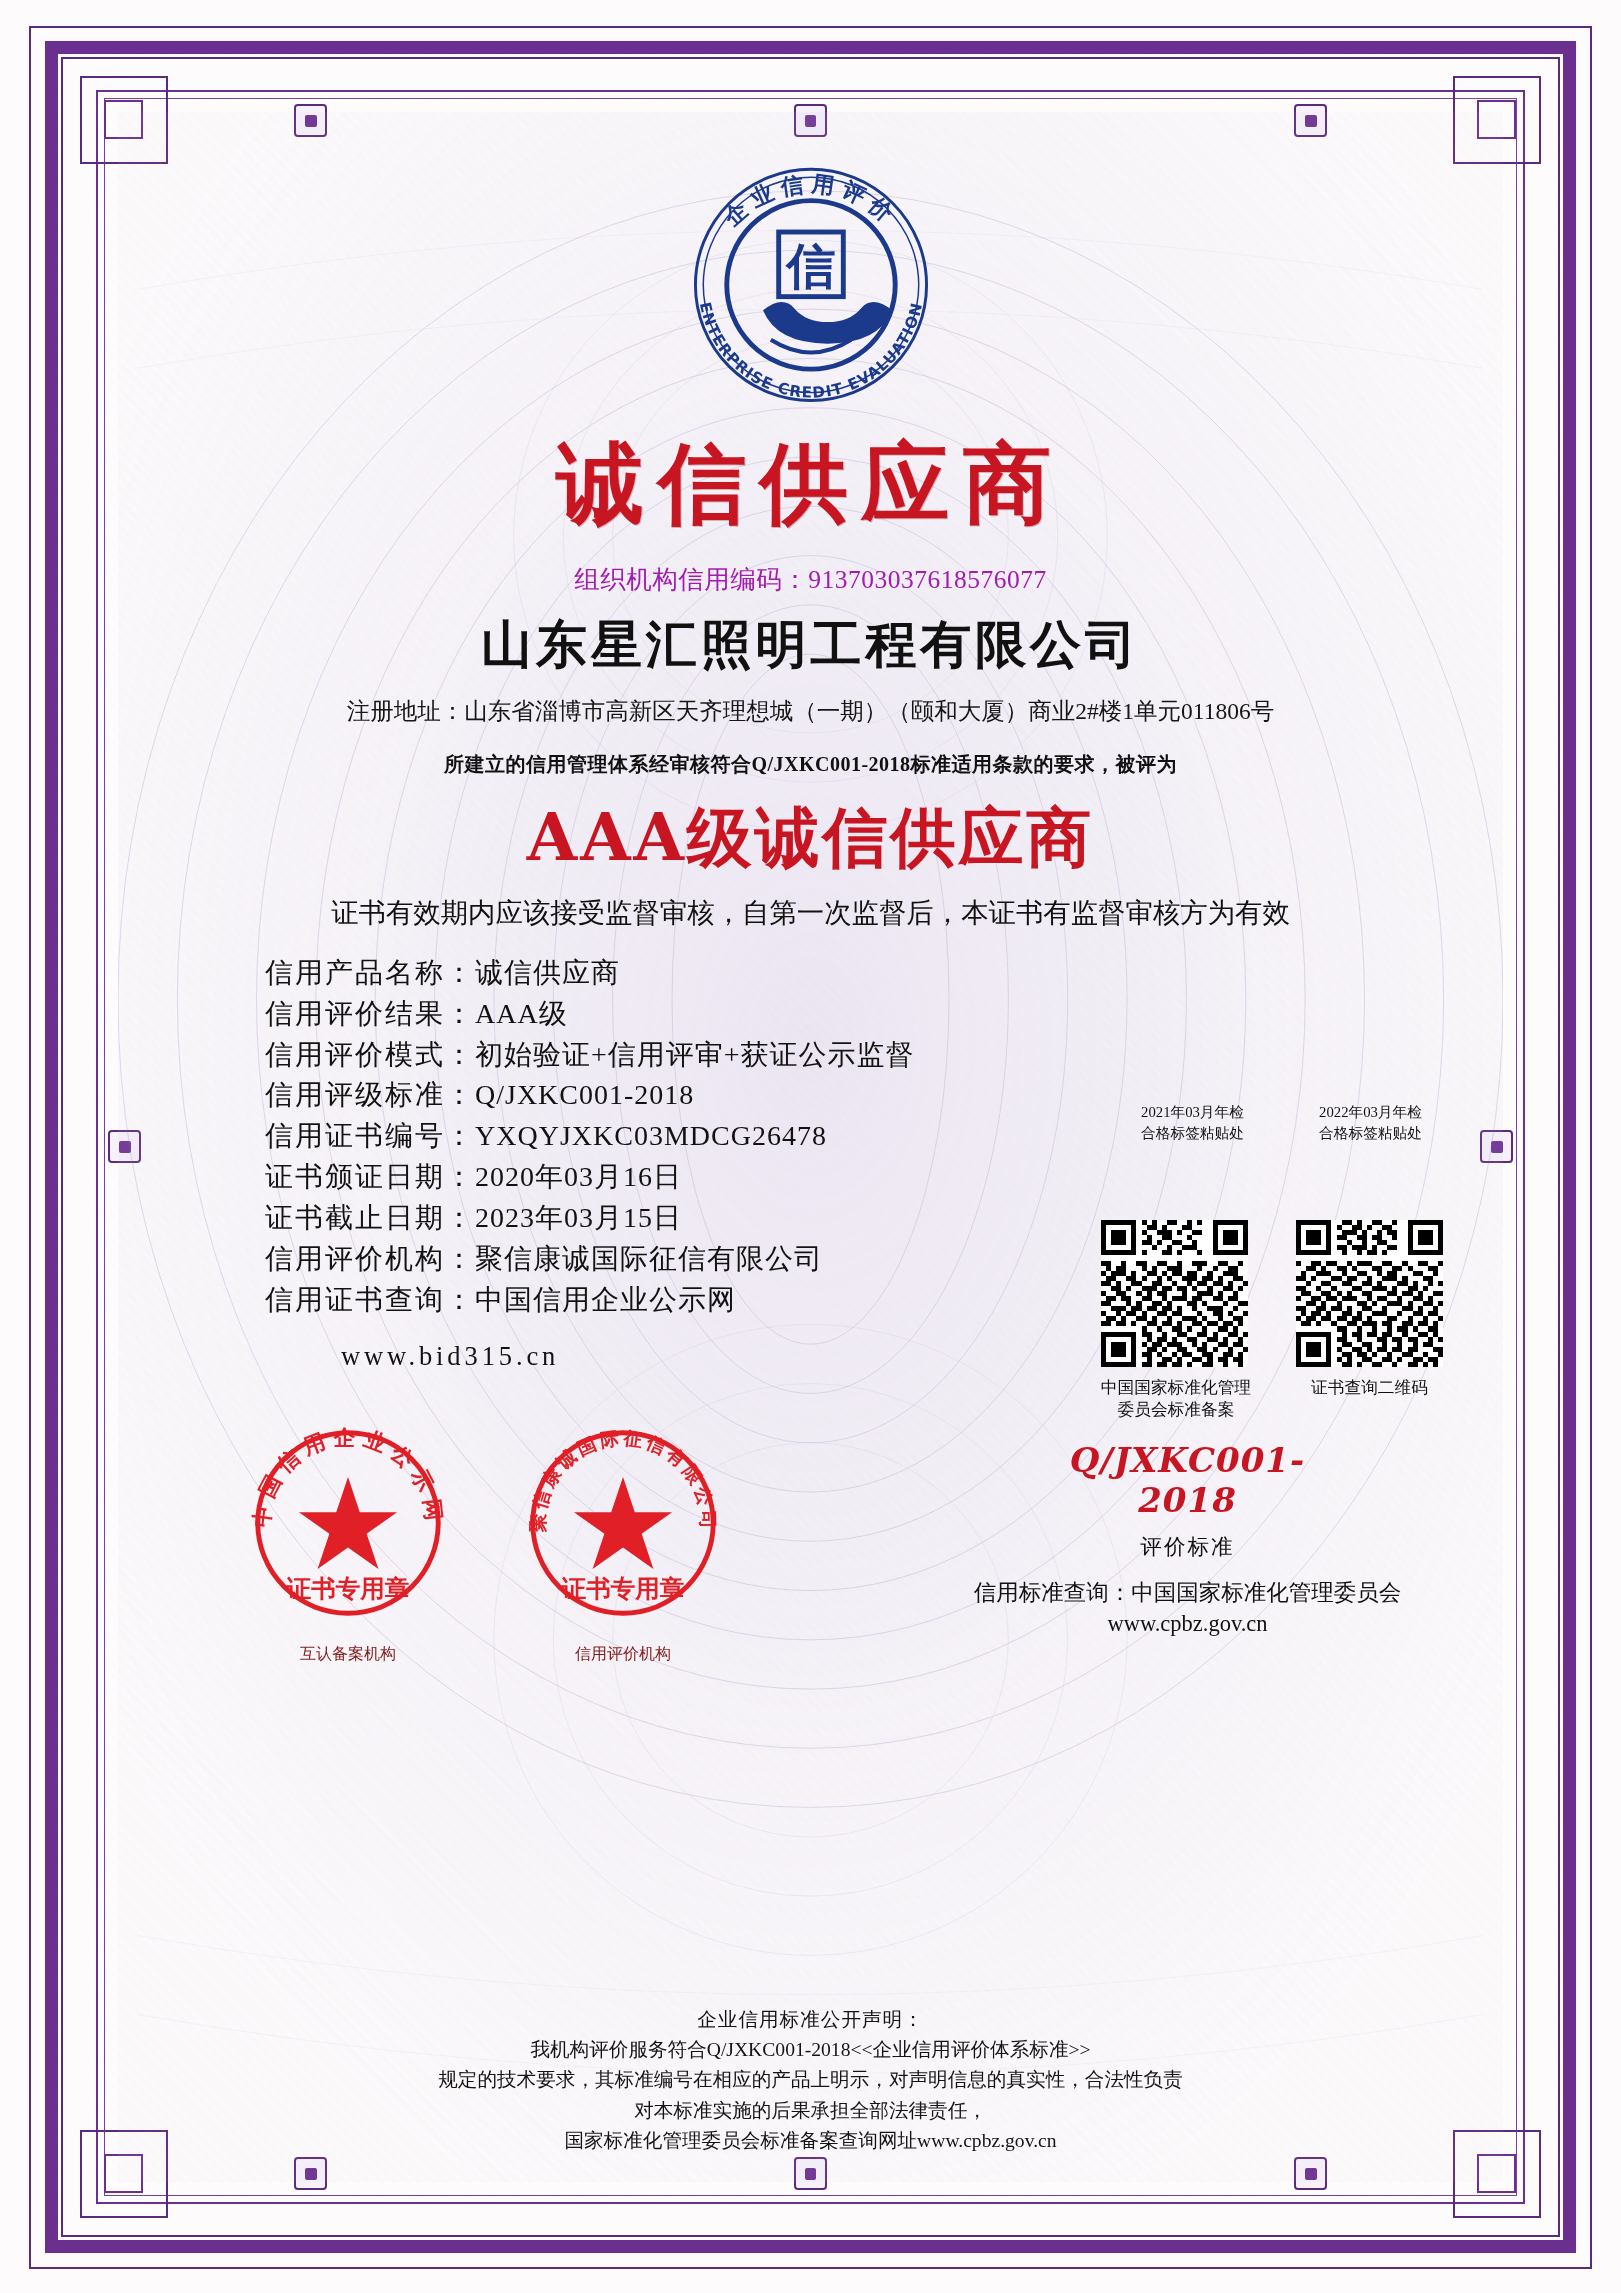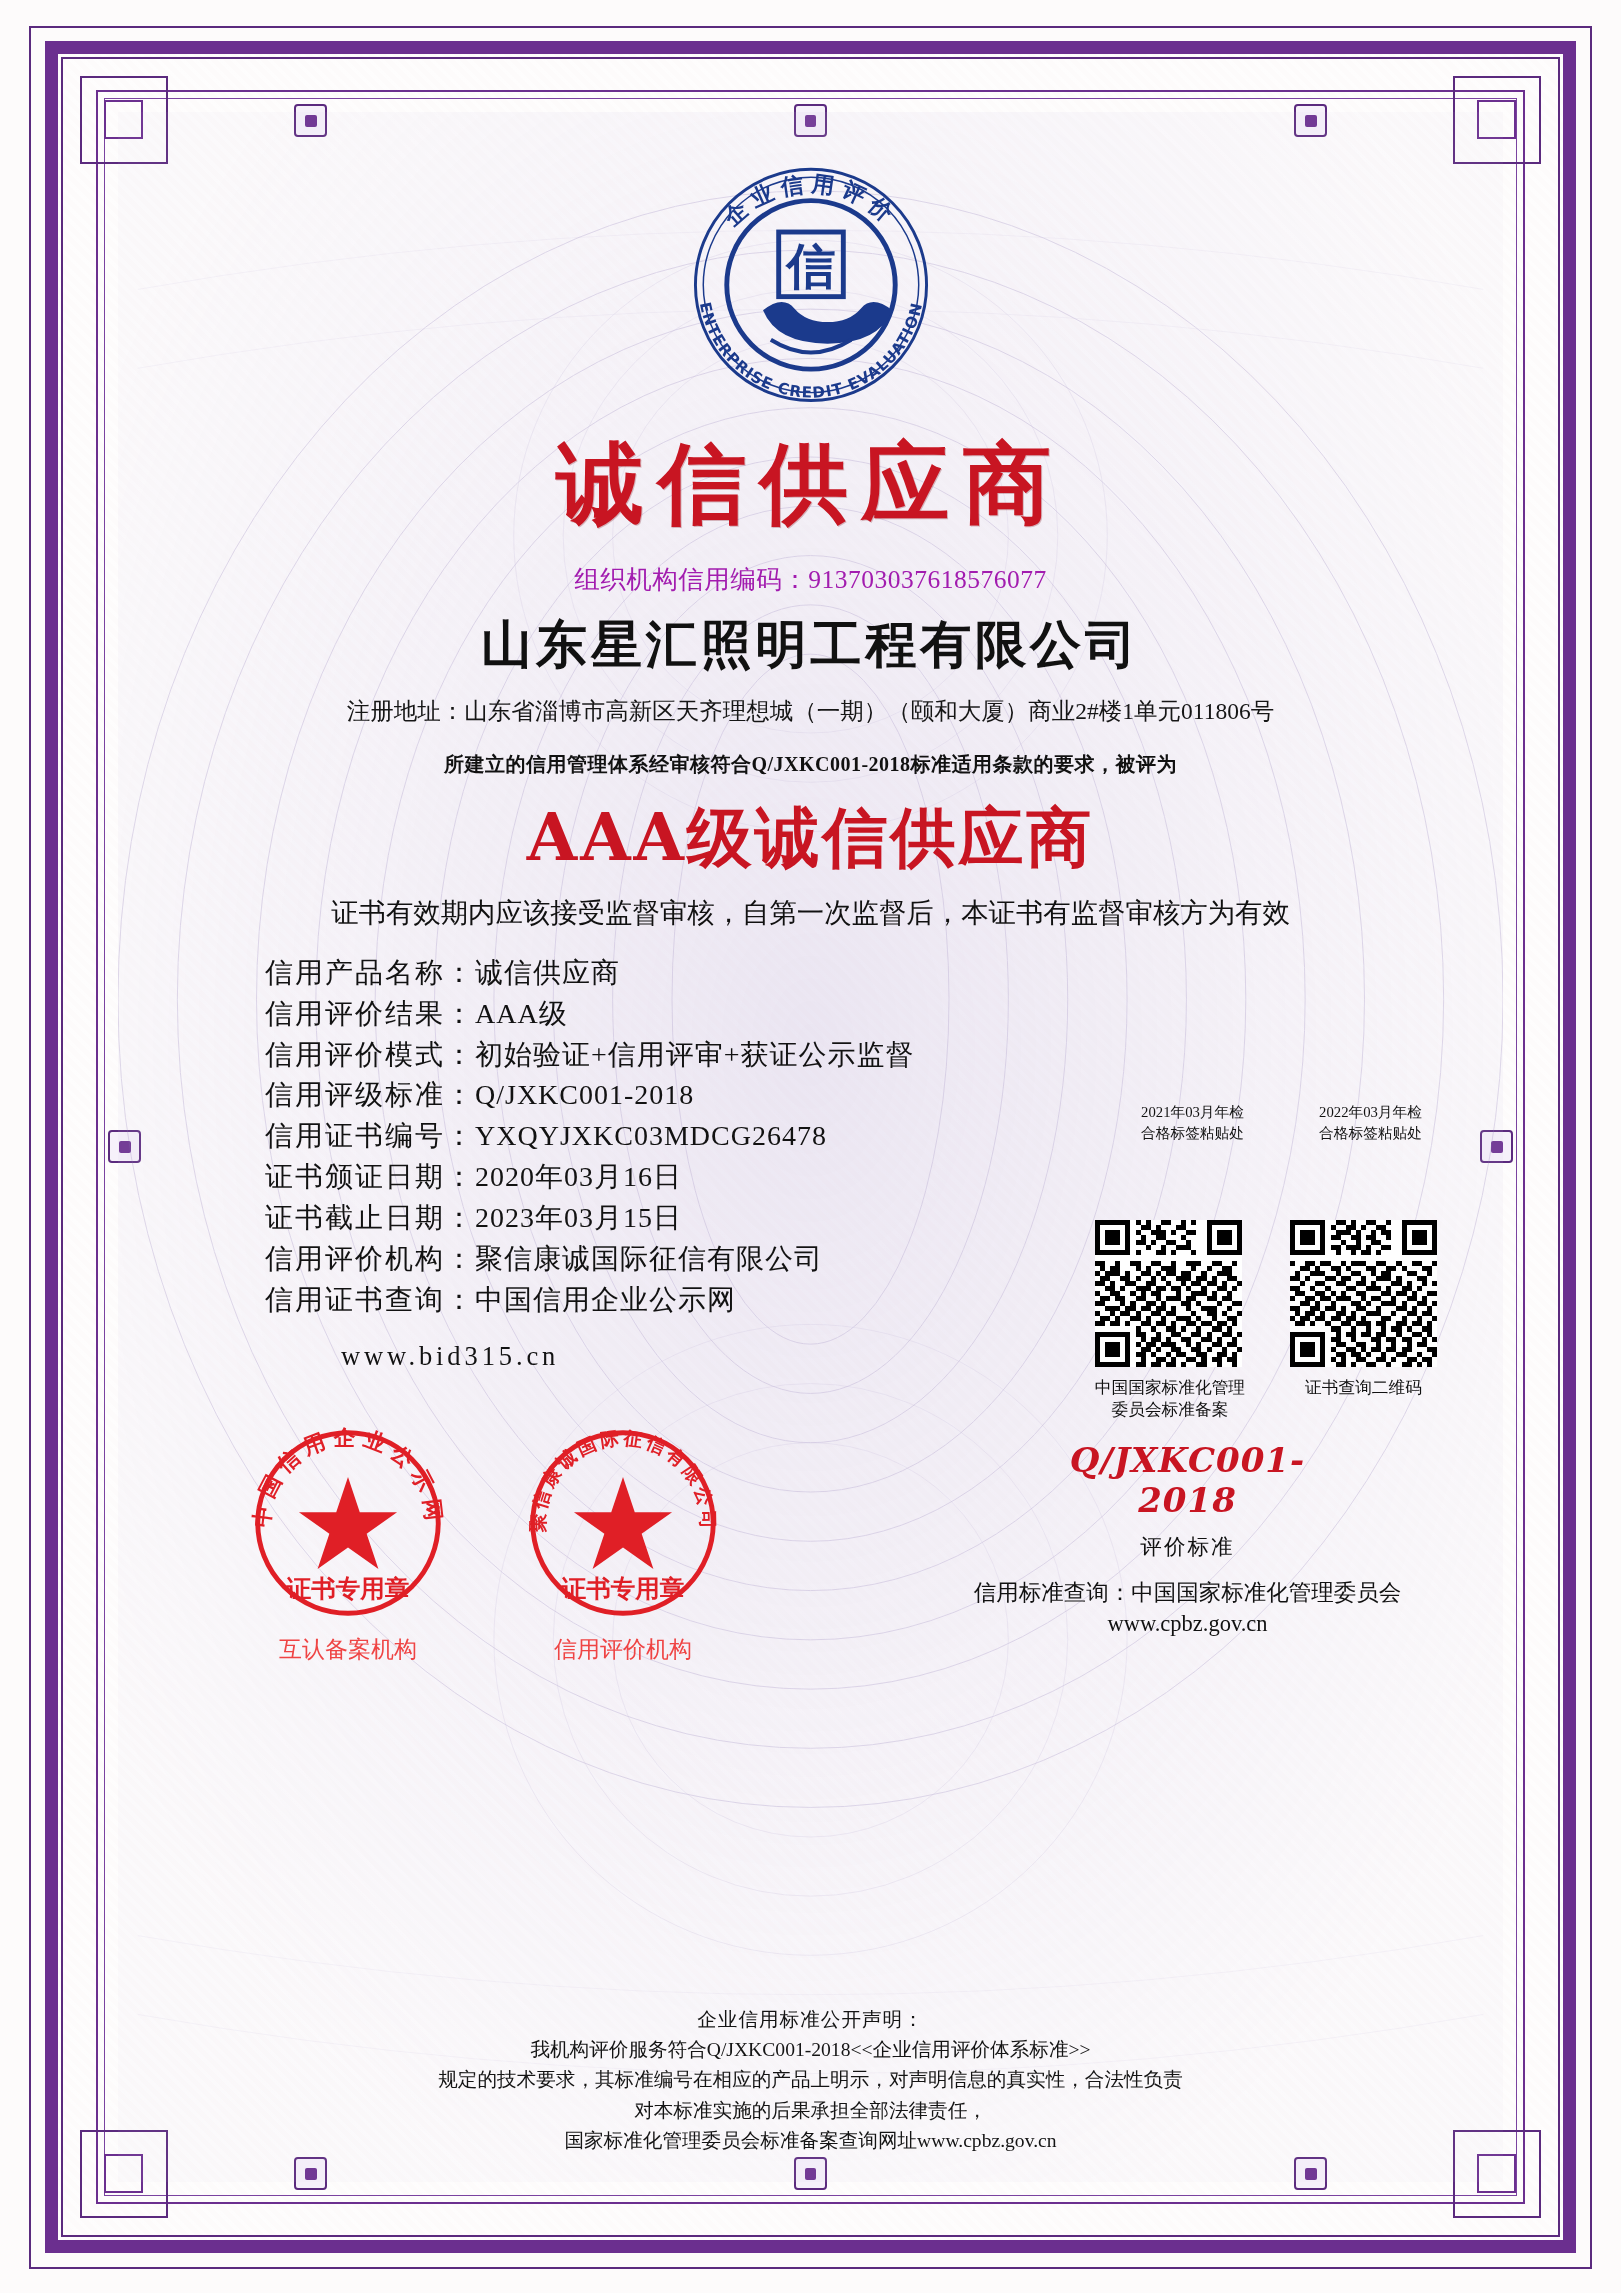--- a/index.html
+++ b/index.html
@@ -211,21 +211,21 @@
     width: 147px;
     text-align: center;
     font-size: 14.7px;
     line-height: 1.45;
     color: #111;
   }
 
   
   .qr-area {
     position: absolute;
-    right: 66px;
+    right: 60px;
     top: 1108px;
     display: flex;
     gap: 45px;
     z-index: 4;
   }
   .qr-item { text-align: center; }
   .qr-code {
     width: 147px; height: 147px;
     background: #ffffff;
   }
@@ -244,23 +244,23 @@
     display: flex;
     gap: 69px;
     z-index: 4;
   }
   .seal-item { text-align: center; }
   .seal {
     position: relative;
     width: 206px; height: 206px;
   }
   .seal-cap {
-    margin-top: 8px;
-    font-size: 23px;
-    color: #ef4444;
+    margin-top: 18px;
+    font-size: 16px;
+    color: #7f1d1d;
   }
 
   
   .std-block {
     position: absolute;
     right: 41px;
     top: 1328px;
     width: 549px;
     text-align: center;
     z-index: 4;

